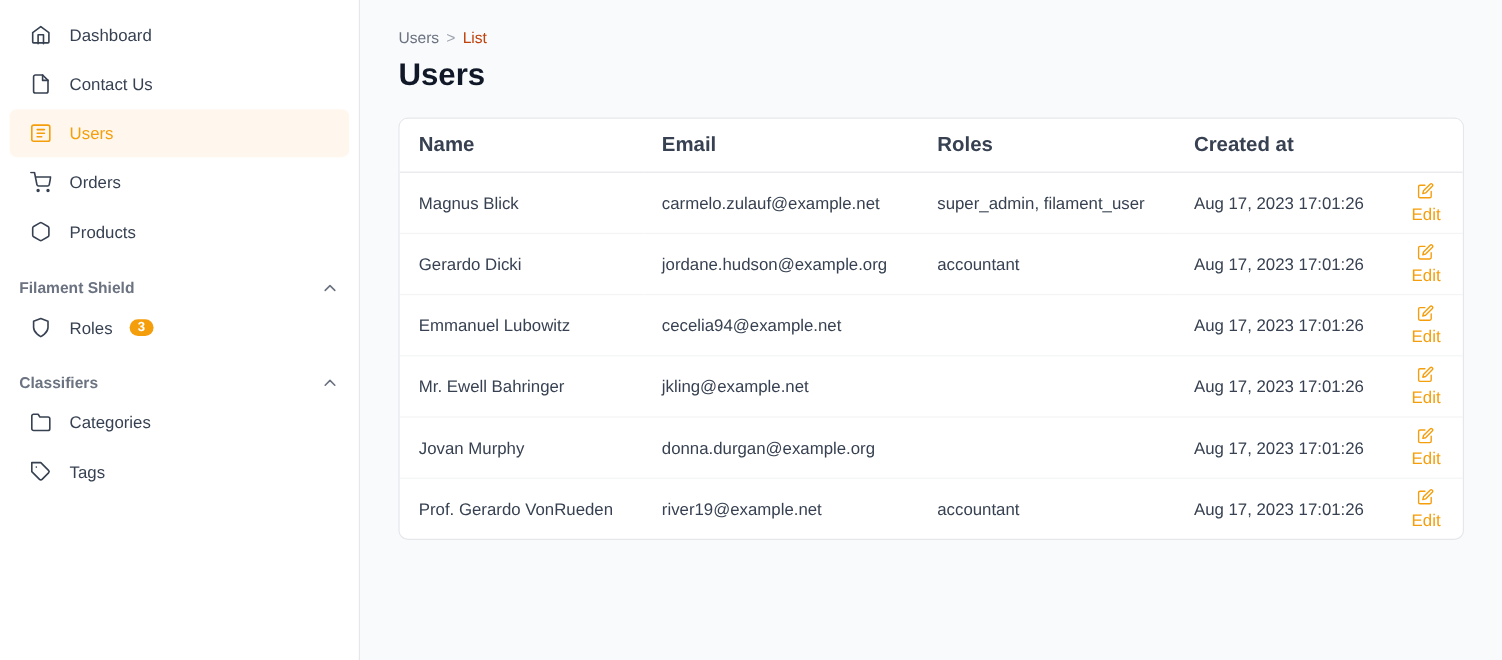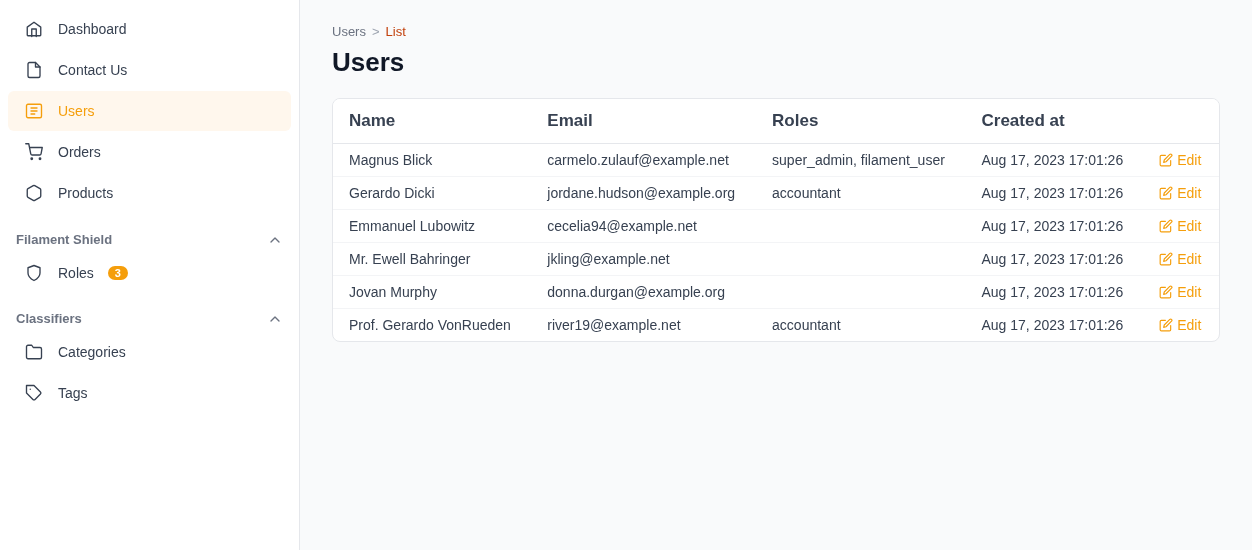--- a/index.html
+++ b/index.html
@@ -126,20 +126,21 @@
     .edit-btn {
       color: #f59e0b;
       font-weight: 500;
       cursor: pointer;
       display: flex;
       align-items: center;
       gap: 4px;
       background: none;
       border: none;
       font-size: 14px;
+      flex-direction: column;
     }
 
     
     svg { display: block; }
   </style>
 </head>
 <body>
 
 <nav class="sidebar">
 

